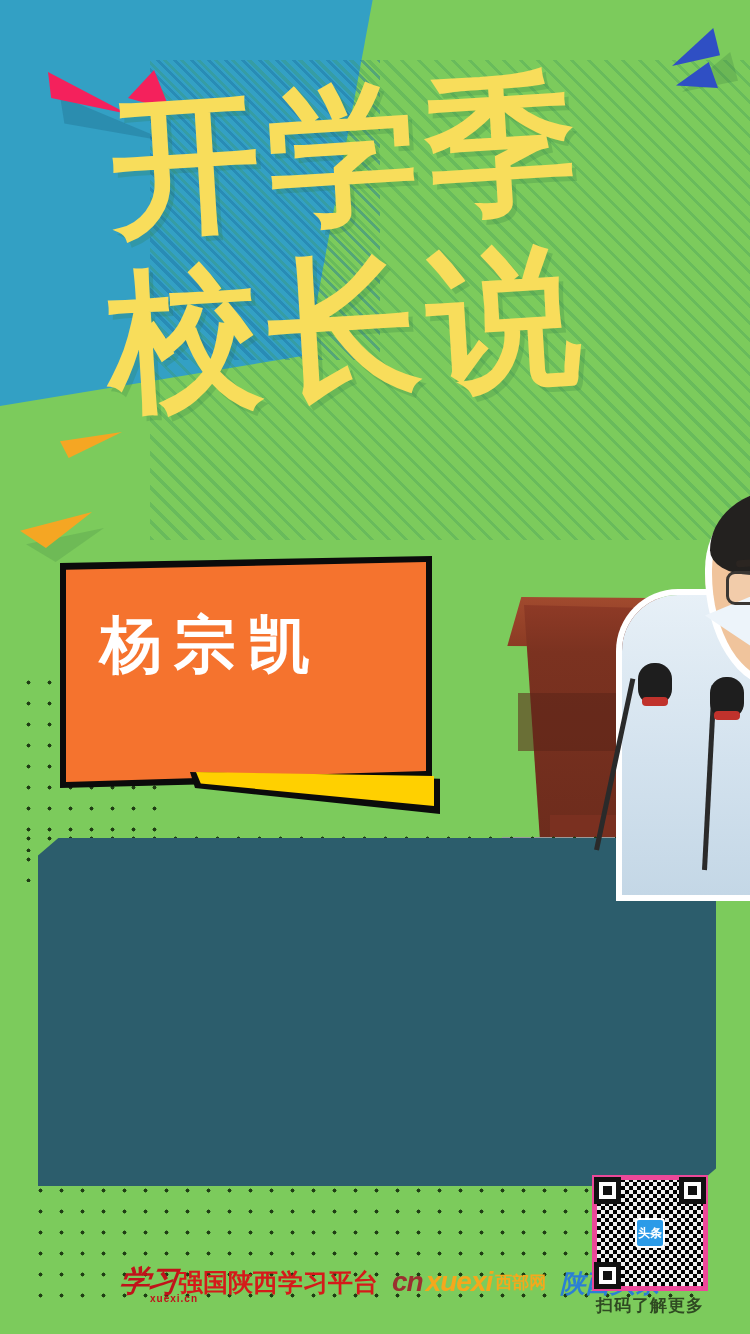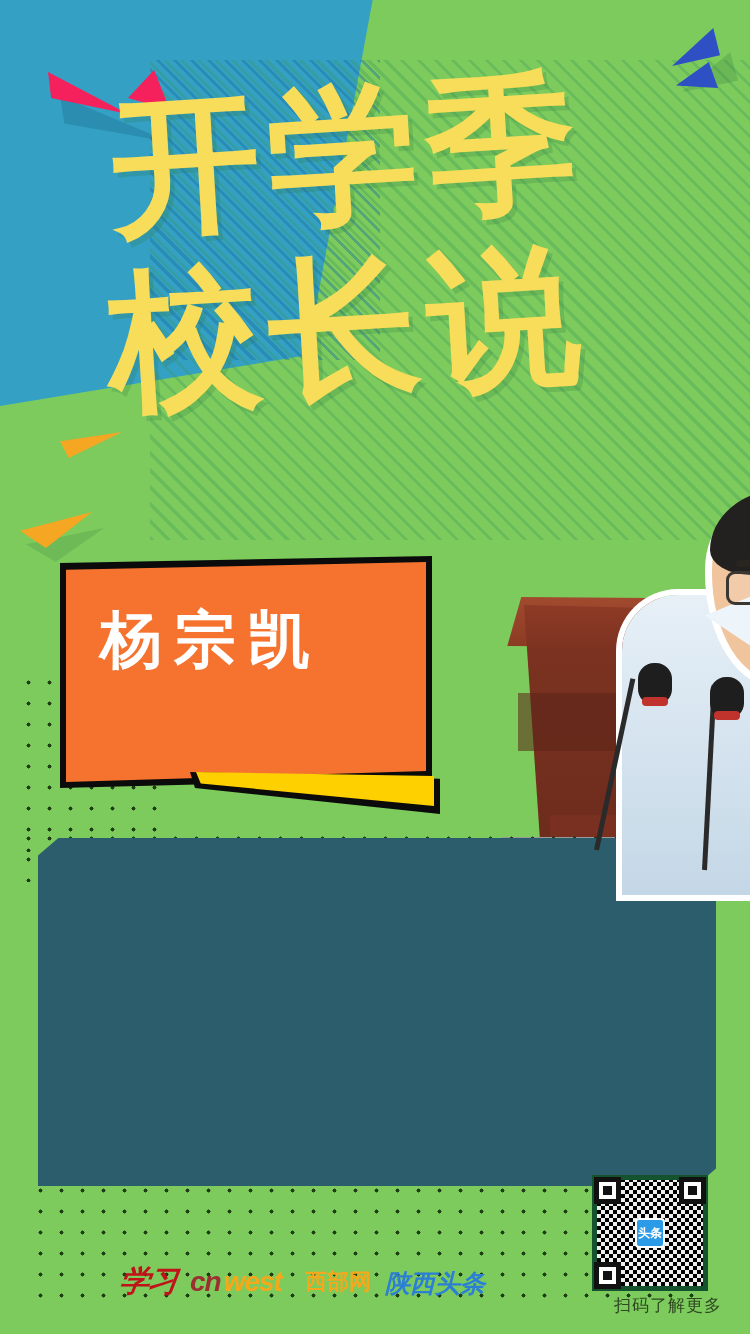--- a/index.html
+++ b/index.html
@@ -289,21 +289,20 @@
     background:#0B0B0B;
     clip-path:polygon(0% 3%, 100% 0%, 100% 96%, 0% 100%);
   }
   .name-card {
     position:absolute;
     left:66px; top:562px;
     width:360px; height:220px;
     background:#F5732E;
     clip-path:polygon(0% 3.5%, 100% 0%, 100% 95%, 0% 100%);
     color:#FFFFFF;
-    font-family:Liberation Mono, monospace;
   }
   .name-text {
     position:absolute;
     left:34px; top:52px;
     font-size:62px;
     font-weight:900;
     letter-spacing:12px;
     line-height:1;
     white-space:nowrap;
   }
@@ -404,38 +403,38 @@
   .logo-cnwest {
     display:flex; align-items:center; gap:3px; line-height:1;
   }
   .logo-cn {
     color:#9B3030; font-size:28px; font-weight:900; font-style:italic; letter-spacing:-1px;
   }
   .logo-west {
     color:#F5A81C; font-size:28px; font-weight:900; font-style:italic; letter-spacing:-1px;
   }
   .logo-xibu {
-    color:#F5A81C; font-size:22px; font-weight:900; letter-spacing:0px; margin-left:20px;
+    color:#F5A81C; font-size:17px; font-weight:900; letter-spacing:0px; margin-left:0;
   }
   .logo-toutiao {
     color:#2B7FD4; font-size:25px; font-weight:900; font-style:italic; letter-spacing:0px; line-height:1;
   }
 
   
   .qr-block {
     position:absolute;
     right:28px; bottom:20px;
     width:144px;
     text-align:center;
   }
   .qr {
     position:relative;
     width:116px; height:116px;
     margin:0 auto 6px auto;
-    background:#14532d;
+    background:#ec4899;
     padding:5px;
   }
   .qr-canvas {
     position:relative;
     width:106px; height:106px;
     background:
       repeating-linear-gradient(90deg,#111 0 4px,#fff 4px 8px),
       repeating-linear-gradient(0deg,#111 0 4px,#fff 4px 8px);
     background-blend-mode:difference;
   }
@@ -467,24 +466,23 @@
     font-size:12px;
     font-weight:900;
     display:flex;
     align-items:center;
     justify-content:center;
     line-height:1;
   }
   .qr-caption {
     color:#2F4A22;
     font-size:17px;
-    font-weight:400;
+    font-weight:700;
     letter-spacing:1px;
     line-height:1;
-    text-align:right;
   }
 </style>
 </head>
 <body>
 
 <div id="poster">
 
   <div class="bg-green"></div>
   <div class="bg-blue"></div>
   <div class="bg-green-mid"></div>
@@ -552,25 +550,26 @@
   <div class="name-wedge-shadow"></div>
   <div class="name-wedge"></div>
 
   <div class="quote-shadow"></div>
 
   <div class="footer">
     <div class="logos">
 
       <div class="logo-xuexi">
         <span class="logo-xuexi-script">学习</span>
+        <span class="logo-xuexi-block">强国陕西学习平台<span class="logo-xuexi-url">xuexi.cn</span></span>
       </div>
 
       <div class="logo-cnwest">
         <span class="logo-cn">cn</span>
-        <span class="logo-west">west</span>
+        <span class="logo-west">xuexi</span>
         <span class="logo-xibu">西部网</span>
       </div>
 
       <div class="logo-toutiao">陕西头条</div>
     </div>
 
     <div class="qr-block">
       <div class="qr">
         <div class="qr-canvas"></div>
         <div class="qr-eye qr-eye-tl"></div>

